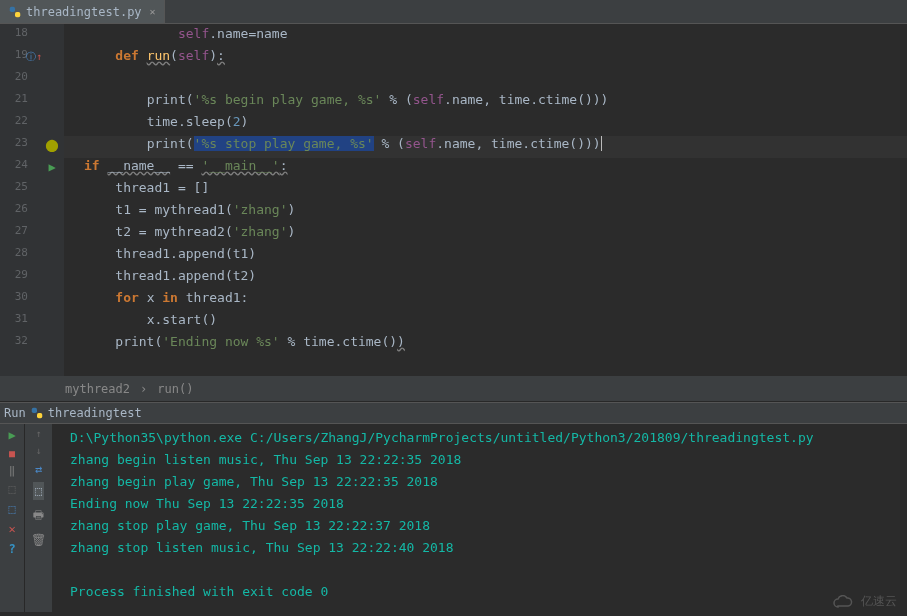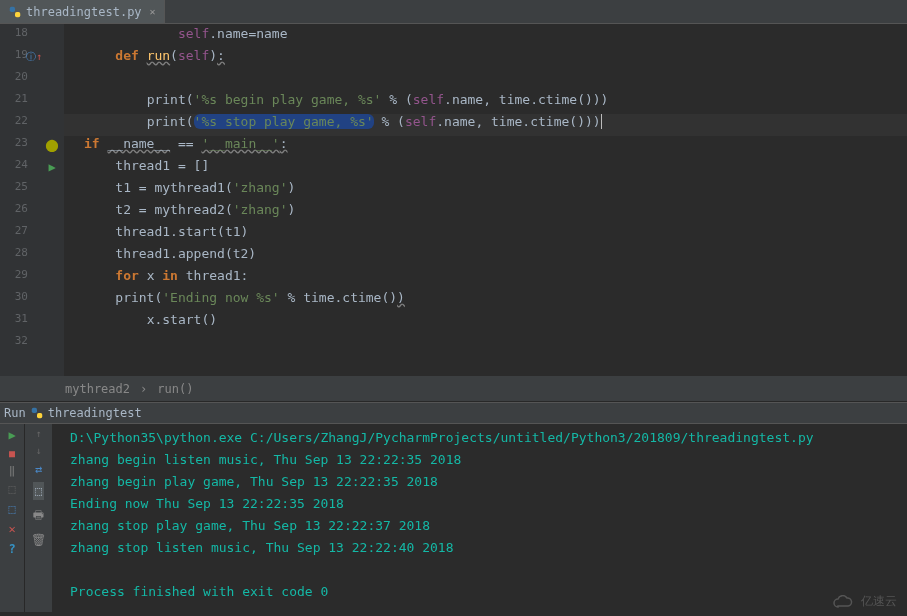--- a/index.html
+++ b/index.html
@@ -185,30 +185,31 @@
       <div></div>
       <div></div>
       <div></div>
       <div></div>
   </div>
   <div class="code">
     <div class="line"><span>            </span><span class="self">self</span><span>.</span><span>name</span><span class="op">=</span><span>name</span></div>
     <div class="line"><span>    </span><span class="kw">def</span><span> </span><span class="fname wavy">run</span><span>(</span><span class="self">self</span><span>)</span><span class="wavy">:</span></div>
     <div class="line"><span>        </span></div>
     <div class="line"><span>        </span><span>print</span><span>(</span><span class="str">'%s begin play game, %s'</span><span> % </span><span>(</span><span class="self">self</span><span>.</span><span>name</span><span>, </span><span>time</span><span>.</span><span>ctime</span><span>()))</span></div>
-    <div class="line hl"><span>        </span><span>print</span><span>(</span><span class="str" style="background:#214283;border-radius:6px;">'%s stop play game, %s'</span><span> % </span><span>(</span><span class="self">self</span><span>.</span><span>name</span><span>, </span><span>time</span><span>.</span><span>ctime</span><span>()))</span><span class="caret"></span></div>
+    <div class="line"><span>        </span><span>time</span><span>.</span><span>sleep</span><span>(</span><span class="num">2</span><span>)</span></div>
+    <div class="line hl"><span>        </span><span>print</span><span>(</span><span class="str" style="background:#214283;">'%s stop play game, %s'</span><span> % </span><span>(</span><span class="self">self</span><span>.</span><span>name</span><span>, </span><span>time</span><span>.</span><span>ctime</span><span>()))</span><span class="caret"></span></div>
     <div class="line"><span class="kw">if</span><span> </span><span class="wavy">__name__</span><span> == </span><span class="str wavy">'__main__'</span><span class="wavy">:</span></div>
     <div class="line"><span>    </span><span>thread1 </span><span>=</span><span> []</span></div>
     <div class="line"><span>    </span><span>t1 </span><span>=</span><span> mythread1(</span><span class="str">'zhang'</span><span>)</span></div>
     <div class="line"><span>    </span><span>t2 </span><span>=</span><span> mythread2(</span><span class="str">'zhang'</span><span>)</span></div>
-    <div class="line"><span>    </span><span>thread1.start(t1)</span></div>
+    <div class="line"><span>    </span><span>thread1.append(t1)</span></div>
     <div class="line"><span>    </span><span>thread1.append(t2)</span></div>
     <div class="line"><span>    </span><span class="kw">for</span><span> </span><span>x</span><span> </span><span class="kw">in</span><span> thread1:</span></div>
+    <div class="line"><span>        </span><span>x.start()</span></div>
     <div class="line"><span>    </span><span>print</span><span>(</span><span class="str">'Ending now %s'</span><span> % </span><span>time.ctime()</span><span class="wavy">)</span></div>
-    <div class="line"><span>        </span><span>x.start()</span></div>
   </div>
 </div>
 
 <div class="breadcrumb">
   <span>mythread2</span>
   <span>›</span>
   <span>run()</span>
 </div>
 
 <div class="run-header">

